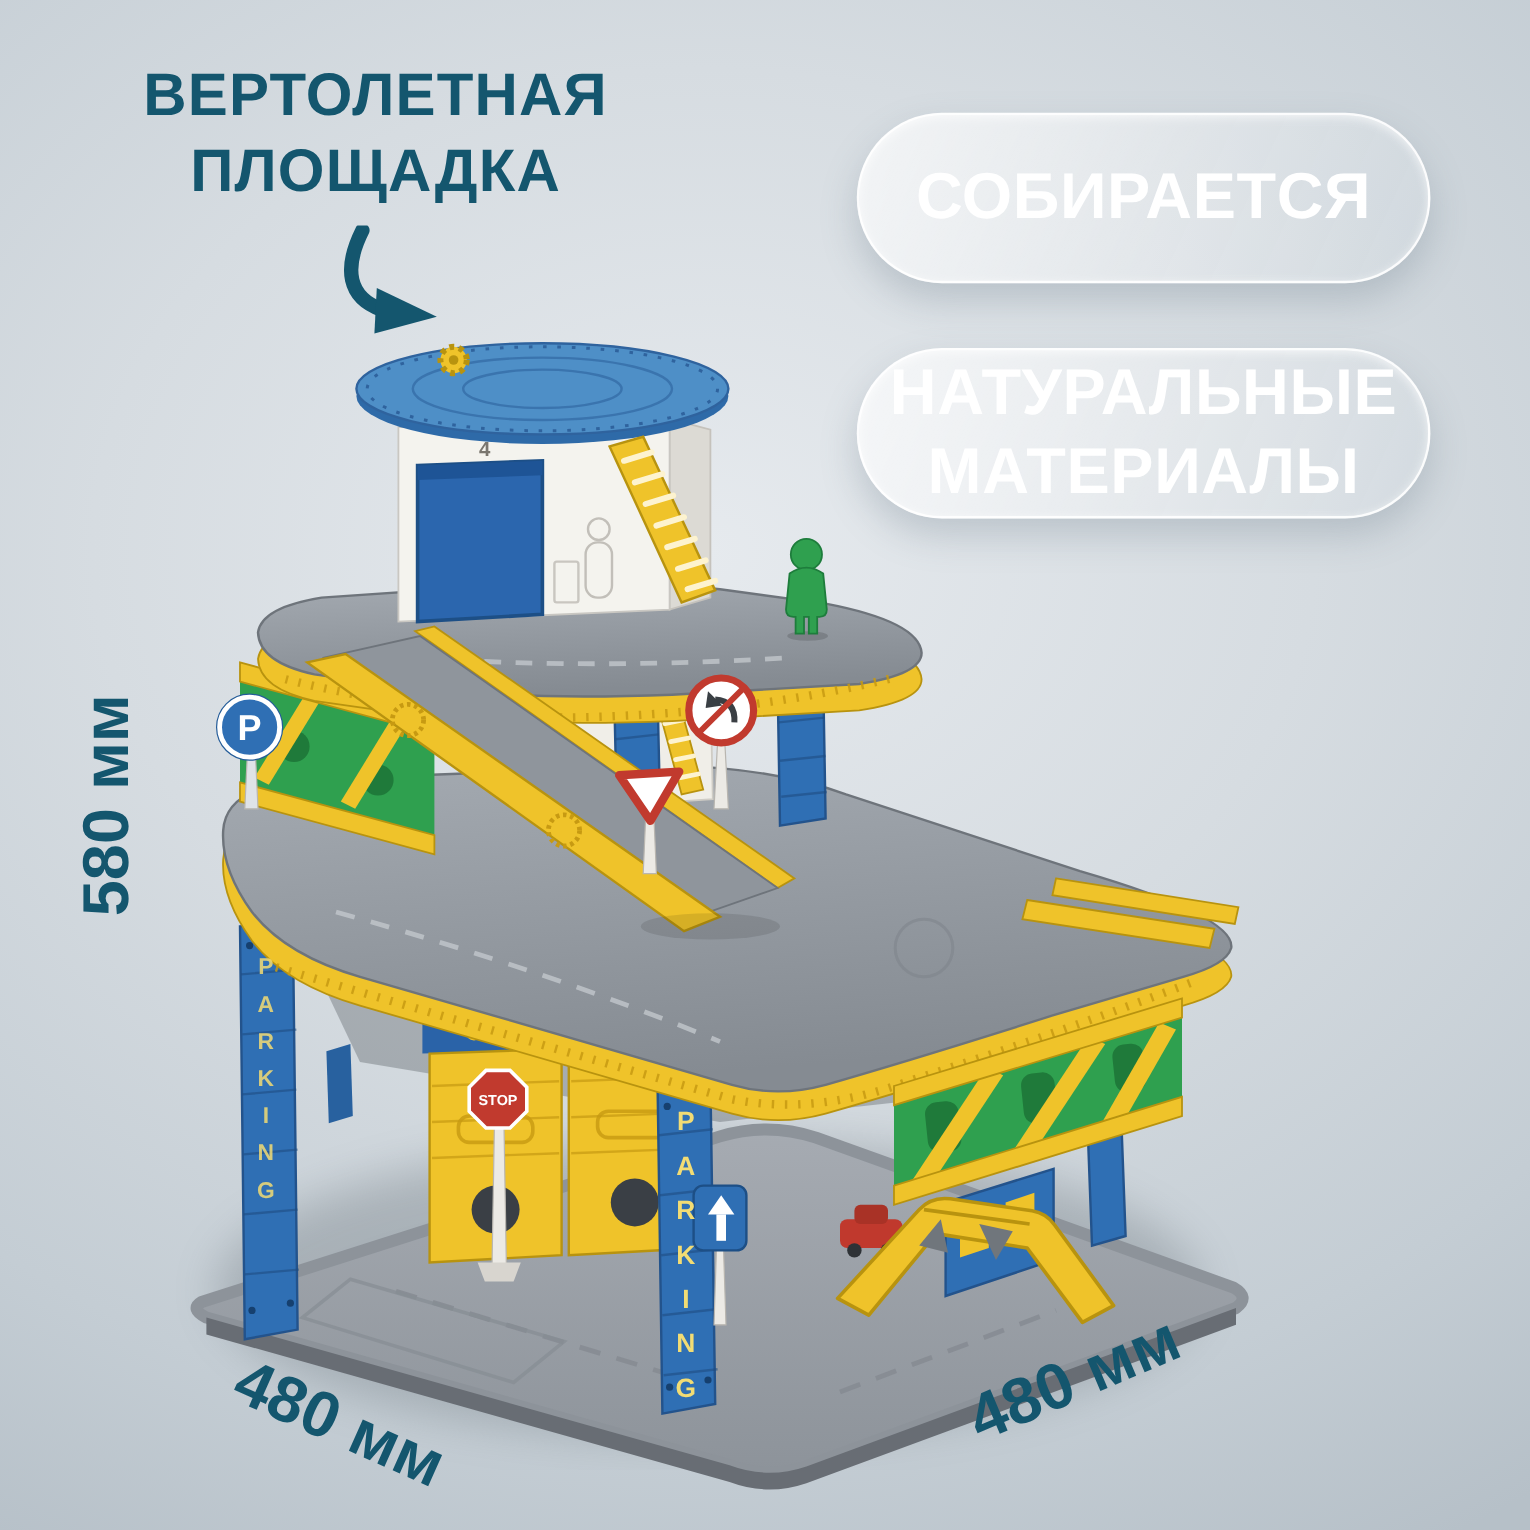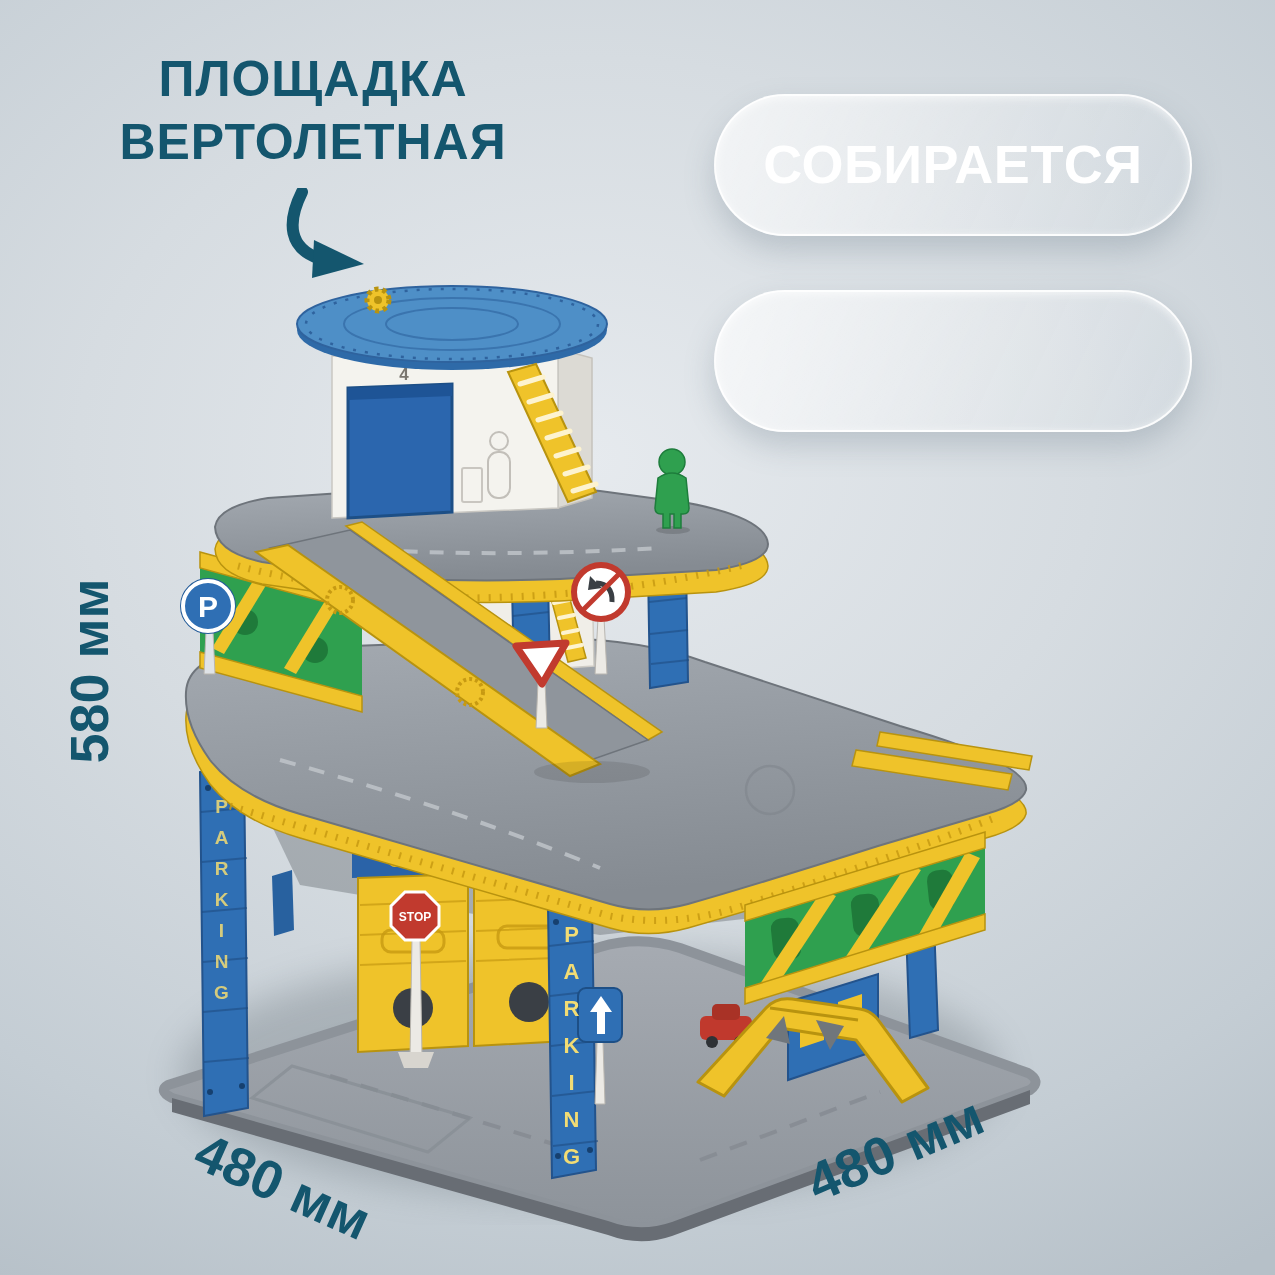--- a/index.html
+++ b/index.html
@@ -277,32 +277,34 @@
       <circle cx="208" cy="606" r="27" fill="none" stroke="#245c99" stroke-width="2"></circle>
       <circle cx="208" cy="606" r="25" class="f-blue" stroke="#ffffff" stroke-width="4"></circle>
       <text x="208" y="617" font-size="30" font-weight="bold" fill="#ffffff" text-anchor="middle">P</text>
     </g>
   </svg>
 
   <div class="vword vword-front">PARKING</div>
   <div class="vword vword-left">PARKING</div>
 
   <div class="callout">
+    <div>ВЕРТОЛЕТНАЯ</div>
     <div>ПЛОЩАДКА</div>
-    <div>ВЕРТОЛЕТНАЯ</div>
   </div>
 
   <svg class="callout-arrow" viewBox="0 0 120 105">
     <path d="M 30,4 C 14,36 18,60 46,70" stroke="var(--accent)" stroke-width="12" fill="none" stroke-linecap="round"></path>
     <polygon points="42,52 92,76 40,90" fill="var(--accent)"></polygon>
   </svg>
 
   <div class="badge badge-1">
     <div>СОБИРАЕТСЯ</div>
   </div>
   <div class="badge badge-2">
+    <div>НАТУРАЛЬНЫЕ</div>
+    <div>МАТЕРИАЛЫ</div>
   </div>
 
   <div class="dim dim-h">580 мм</div>
   <div class="dim dim-l">480 мм</div>
   <div class="dim dim-r">480 мм</div>
 
 </div>
 
 </body></html>

